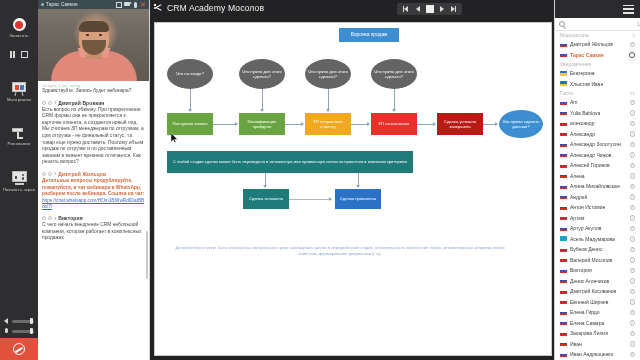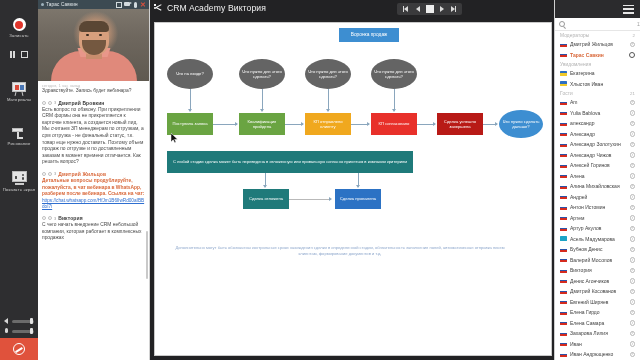--- a/index.html
+++ b/index.html
@@ -350,21 +350,21 @@
   <div class="main">
 
     <div class="brand">
       <div class="share-ic3">
         <b></b>
           <b class="b2"></b>
           <i></i>
           <i></i>
           <i></i>
       </div>
-      <div class="brand-title">CRM Academy Виктория</div>
+      <div class="brand-title">CRM Academy Мосолов</div>
     </div>
 
     <div class="player">
       <div class="pbtn">
           <div class="bar-v"></div>
           <div class="tri-l"></div>
         </div>
       <div class="pbtn">
           <div class="tri-l"></div>
         </div>

